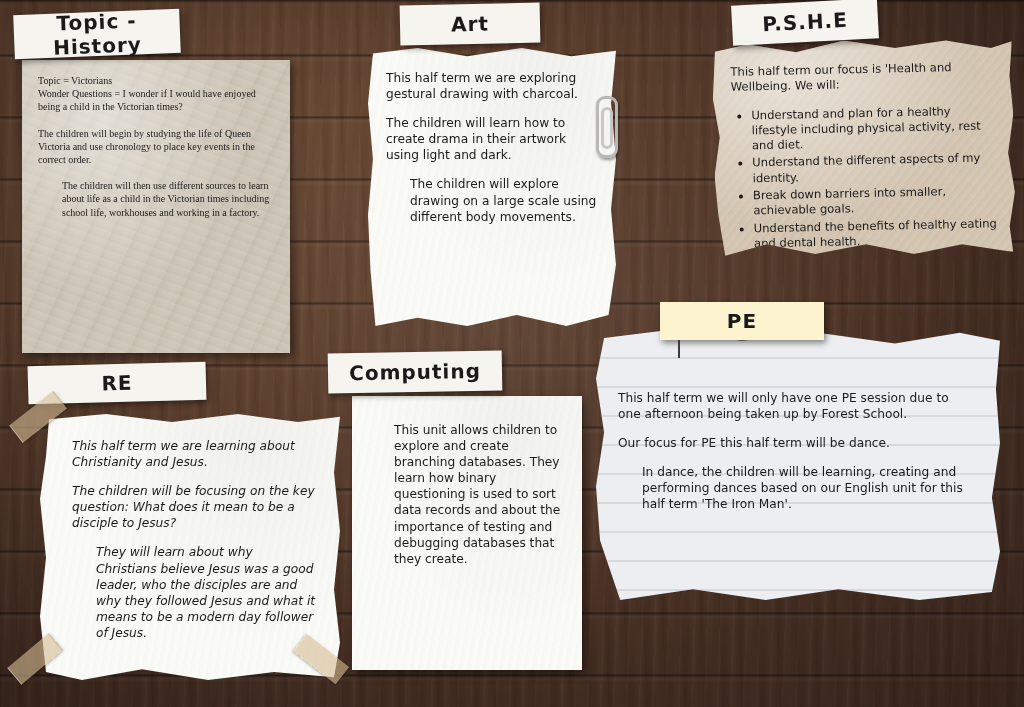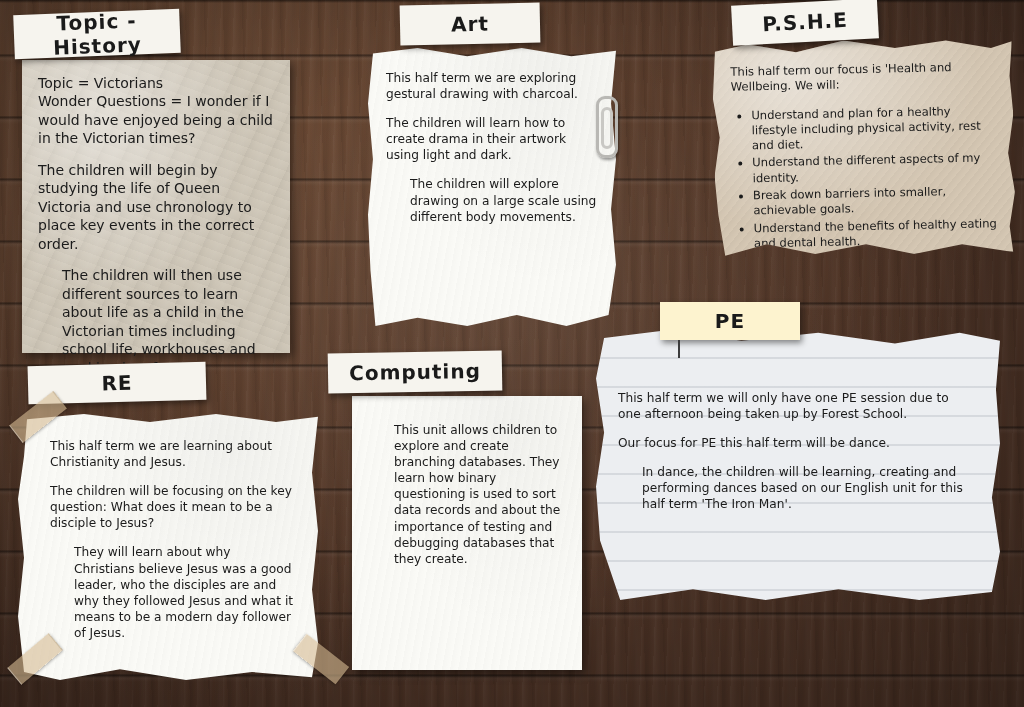--- a/index.html
+++ b/index.html
@@ -185,21 +185,21 @@
 </head>
 <body>
 
 <div class="board">
 
   <div class="title-label" style="left:14px; top:12px; width:166px; height:44px; font-size:20px; transform:rotate(-2.2deg);">
     <span>Topic - History</span>
   </div>
 
   <div class="note paper-kraft" style="left:22px; top:60px; width:268px; height:293px;">
-    <div class="body" style="font-size:14px;">
+    <div class="body" style="font-size:10px;font-family:Liberation Serif, serif;">
       <p style="white-space:pre-line;">Topic = Victorians
 Wonder Questions = I wonder if I would have enjoyed being a child in the Victorian times?</p>
       <p>The children will begin by studying the life of Queen Victoria and use chronology to place key events in the correct order.</p>
       <p>The children will then use different sources to learn about life as a child in the Victorian times including school life, workhouses and working in a factory.</p>
     </div>
   </div>
 
   <div class="title-label" style="left:400px; top:4px; width:140px; height:40px; font-size:20px; transform:rotate(-1.2deg);">
     <span>Art</span>
   </div>
@@ -222,38 +222,38 @@
       <p>This half term our focus is 'Health and Wellbeing. We will:</p>
       <ul class="bullets">
         <li>Understand and plan for a healthy lifestyle including physical activity, rest and diet.</li>
         <li>Understand the different aspects of my identity.</li>
         <li>Break down barriers into smaller, achievable goals.</li>
         <li>Understand the benefits of healthy eating and dental health.</li>
       </ul>
     </div>
   </div>
 
-  <div class="title-label title-cream" style="left:660px; top:302px; width:140px; height:38px; font-size:20px;">
+  <div class="title-label title-cream" style="left:660px; top:302px; width:164px; height:38px; font-size:20px;">
     <span>PE</span>
   </div>
   <div class="pe-mark" style="left:678px; top:340px;"></div>
 
   <div class="note paper-lined torn-pe" style="left:596px; top:330px; width:404px; height:270px;">
     <div class="body" style="font-size:12.2px; padding:60px 26px 37px 22px;">
       <p>This half term we will only have one PE session due to one afternoon being taken up by Forest School.</p>
       <p>Our focus for PE this half term will be dance.</p>
       <p>In dance, the children will be learning, creating and performing dances based on our English unit for this half term 'The Iron Man'.</p>
     </div>
   </div>
 
   <div class="title-label" style="left:28px; top:364px; width:178px; height:38px; font-size:20px; transform:rotate(-1.5deg);">
     <span>RE</span>
   </div>
 
-  <div class="note paper-white torn-re" style="left:18px; top:414px; width:300px; height:266px;">
+  <div class="note paper-white torn-re" style="left:40px; top:414px; width:300px; height:266px;font-style:italic;">
     <div class="body" style="font-size:12.2px; padding:24px 24px 20px 32px;">
       <p>This half term we are learning about Christianity and Jesus.</p>
       <p>The children will be focusing on the key question: What does it mean to be a disciple to Jesus?</p>
       <p>They will learn about why Christians believe Jesus was a good leader, who the disciples are and why they followed Jesus and what it means to be a modern day follower of Jesus.</p>
     </div>
   </div>
   <div class="tape tape-dark" style="left:10px; top:406px; width:54px; height:22px; transform:rotate(-38deg);"></div>
   <div class="tape tape-dark" style="left:8px; top:648px; width:52px; height:22px; transform:rotate(-40deg);"></div>
   <div class="tape tape-dark" style="left:294px; top:648px; width:52px; height:22px; transform:rotate(38deg);"></div>
 

